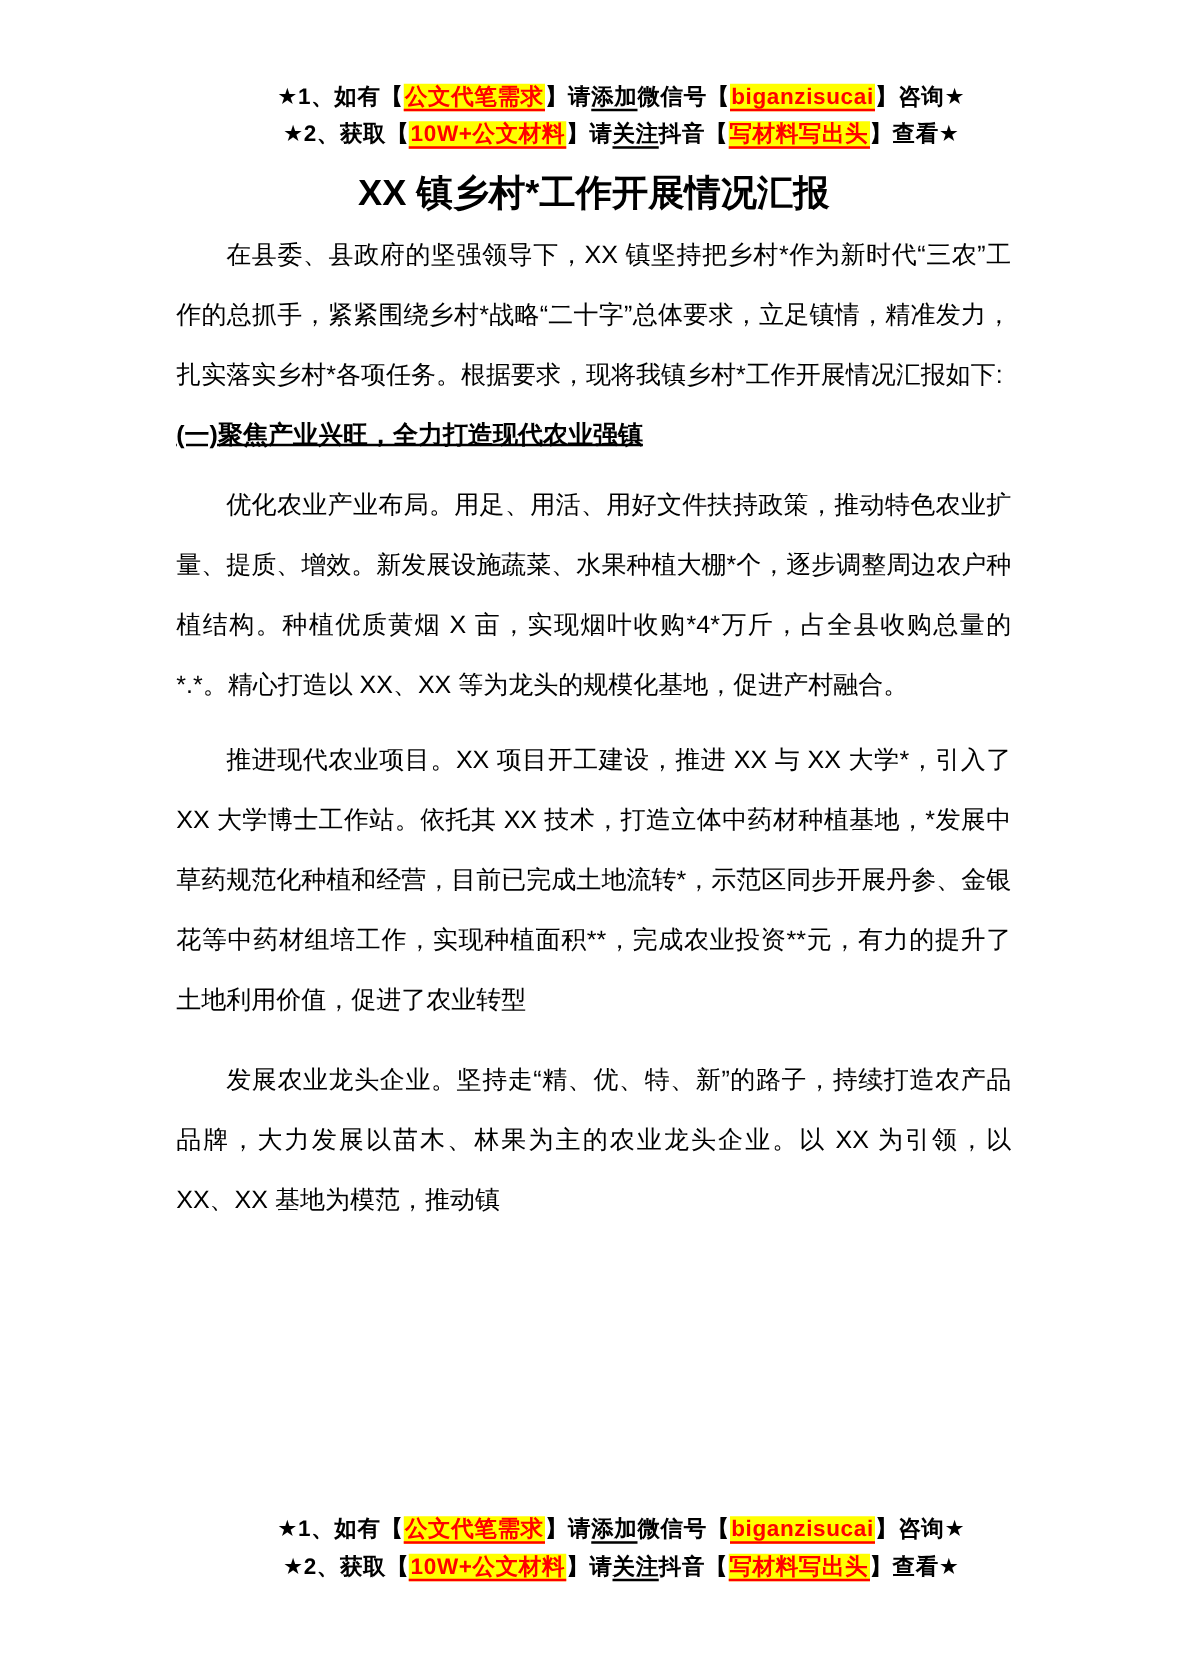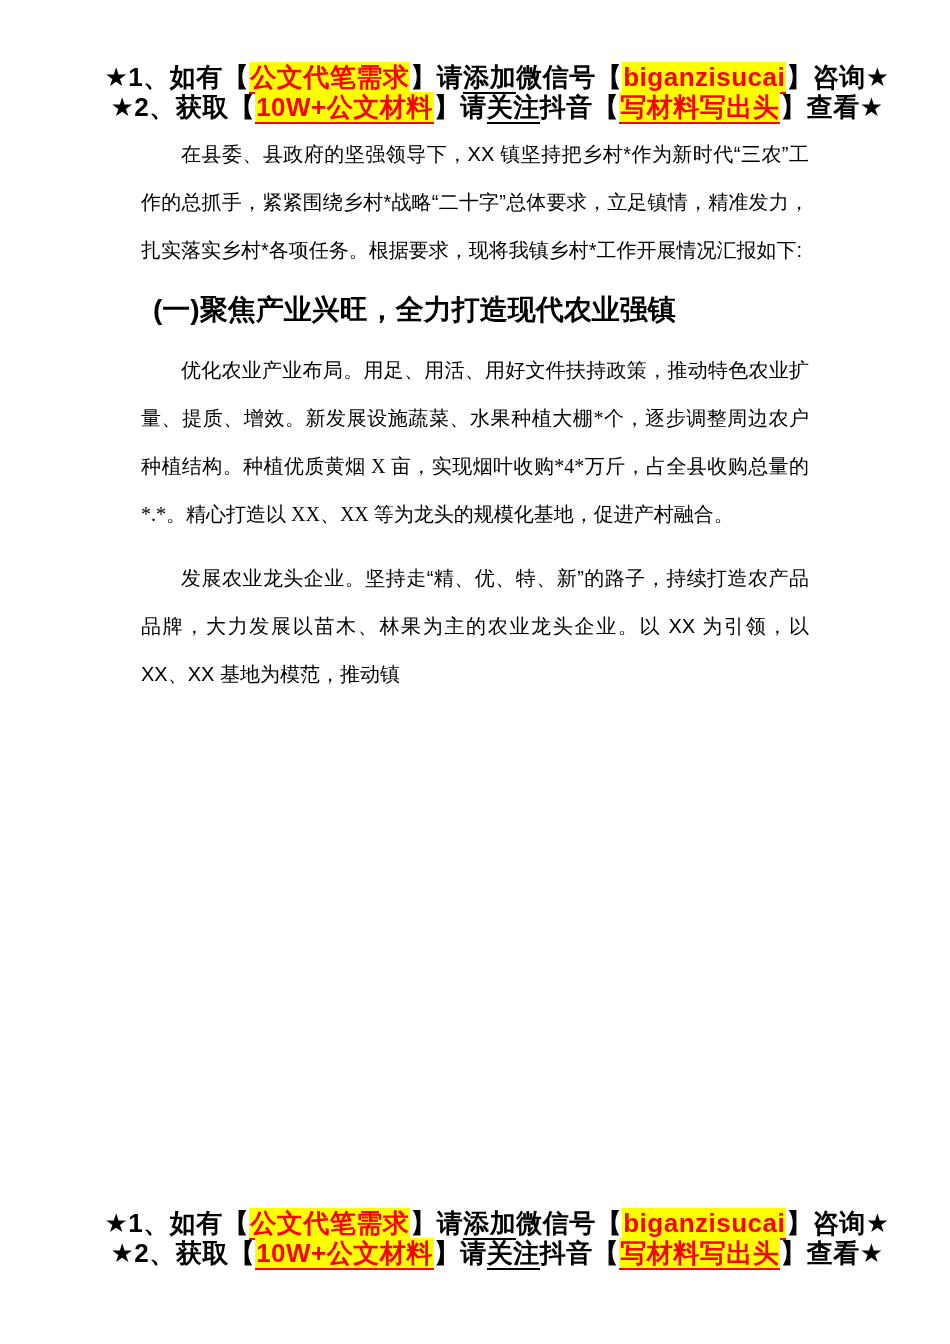--- a/index.html
+++ b/index.html
@@ -13,21 +13,21 @@
   .page{
     position:relative;
     width:950px;height:1344px;
     background:#ffffff;
     overflow:hidden;
     box-sizing:border-box;
   }
   
   .notice{
     text-align:center;
-    font-size:26px;
+    font-size:18px;
     font-weight:bold;
     line-height:30px;
     letter-spacing:0.5px;
     white-space:nowrap;
     padding-left:44px;
   }
   .notice-top{padding-top:62px;}
   .notice-bottom{position:absolute;left:0;right:0;bottom:76px;}
   .hl{
     color:#ff0000;
@@ -59,52 +59,55 @@
   .para.indent{text-indent:40px;}
   .p-first{margin-top:8px;}
   .h1{
     font-size:28px;
     font-weight:bold;
     line-height:48px;
     margin:14px 0 0 0;
     text-indent:40px;
   }
   .h2{
-    font-size:28px;
+    font-size:20px;
     font-weight:bold;
     line-height:48px;
-    margin:12px;
+    margin:0;
+    text-decoration:underline;
   }
-  .p-body{margin-top:8px;font-family:Liberation Serif, serif;}
+  .p-body{margin-top:8px;}
   .p-body2{margin-top:12px;}
   .p-body3{margin-top:16px;}
 </style>
 </head>
 <body>
 
 <div class="page">
 
   <div class="notice notice-top">
     <div class="notice-line">
       <span>★1、如有【</span><span class="hl">公文代笔需求</span><span>】请</span><span class="u">添加</span><span>微信号【</span><span class="hl">biganzisucai</span><span>】咨询★</span>
     </div>
     <div class="notice-line">
       <span>★2、获取【</span><span class="hl">10W+公文材料</span><span>】请</span><span class="u">关注</span><span>抖音【</span><span class="hl">写材料写出头</span><span>】查看★</span>
     </div>
   </div>
 
   <div class="doc">
+    <h1 class="doc-title">XX 镇乡村*工作开展情况汇报</h1>
 
     <p class="para indent p-first">在县委、县政府的坚强领导下，XX 镇坚持把乡村*作为新时代“三农”工作的总抓手，紧紧围绕乡村*战略“二十字”总体要求，立足镇情，精准发力，扎实落实乡村*各项任务。根据要求，现将我镇乡村*工作开展情况汇报如下:</p>
 
 
     <h3 class="h2">(一)聚焦产业兴旺，全力打造现代农业强镇</h3>
 
     <p class="para indent p-body">优化农业产业布局。用足、用活、用好文件扶持政策，推动特色农业扩量、提质、增效。新发展设施蔬菜、水果种植大棚*个，逐步调整周边农户种植结构。种植优质黄烟 X 亩，实现烟叶收购*4*万斤，占全县收购总量的*.*。精心打造以 XX、XX 等为龙头的规模化基地，促进产村融合。</p>
 
+    <p class="para indent p-body2">推进现代农业项目。XX 项目开工建设，推进 XX 与 XX 大学*，引入了 XX 大学博士工作站。依托其 XX 技术，打造立体中药材种植基地，*发展中草药规范化种植和经营，目前已完成土地流转*，示范区同步开展丹参、金银花等中药材组培工作，实现种植面积**，完成农业投资**元，有力的提升了土地利用价值，促进了农业转型</p>
 
     <p class="para indent p-body3">发展农业龙头企业。坚持走“精、优、特、新”的路子，持续打造农产品品牌，大力发展以苗木、林果为主的农业龙头企业。以 XX 为引领，以 XX、XX 基地为模范，推动镇</p>
   </div>
 
   <div class="notice notice-bottom">
     <div class="notice-line">
       <span>★1、如有【</span><span class="hl">公文代笔需求</span><span>】请</span><span class="u">添加</span><span>微信号【</span><span class="hl">biganzisucai</span><span>】咨询★</span>
     </div>
     <div class="notice-line">
       <span>★2、获取【</span><span class="hl">10W+公文材料</span><span>】请</span><span class="u">关注</span><span>抖音【</span><span class="hl">写材料写出头</span><span>】查看★</span>

